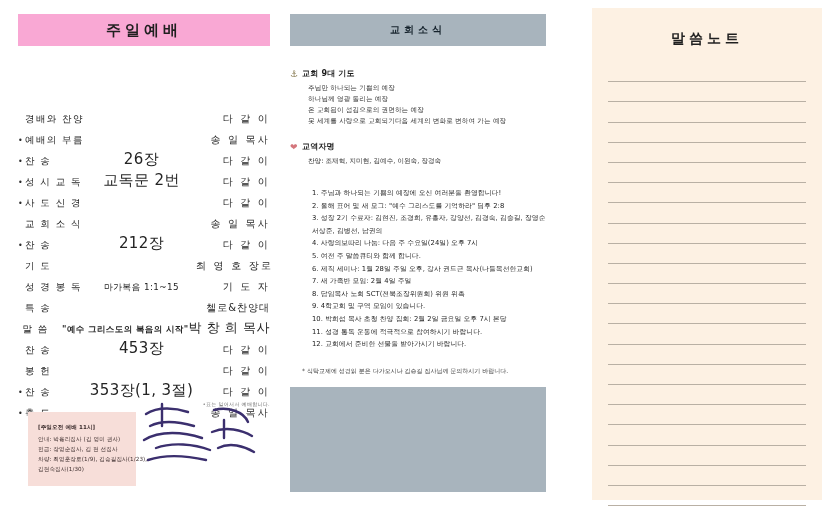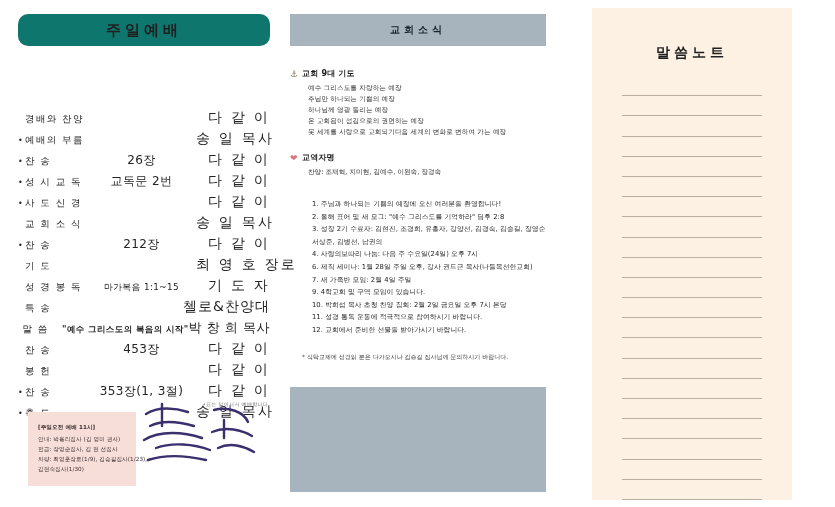--- a/index.html
+++ b/index.html
@@ -25,29 +25,28 @@
 
   
   .col1 {
     position: absolute;
     left: 18px;
     top: 14px;
     width: 252px;
     height: 480px;
   }
   .col1-header {
-    background: #0f766e;
+    background: #f9a8d4;
     height: 32px;
     line-height: 32px;
     text-align: center;
     font-size: 15px;
     font-weight: bold;
     letter-spacing: 4px;
     color: #1f1f1f;
-    border-radius: 10px;
   }
   .order-list {
     margin-top: 22px;
   }
   .order-row {
     display: flex;
     align-items: baseline;
     font-size: 9.5px;
     height: 21px;
     line-height: 21px;
@@ -62,29 +61,29 @@
   }
   .order-row .name {
     width: 62px;
     letter-spacing: 1.4px;
     white-space: nowrap;
     margin-top: 40px;
   }
   .order-row .mid {
     flex: 1;
     text-align: center;
-    font-size: 12px;
+    font-size: 15px;
     letter-spacing: 0.4px;
     white-space: nowrap;
   }
   .order-row .who {
     width: 74px;
     text-align: right;
     letter-spacing: 2.2px;
-    font-size: 14px;
+    font-size: 10px;
     white-space: nowrap;
   }
   .order-row.msg .mid {
     font-size: 8.5px;
     font-weight: bold;
   }
   .order-row.msg .who {
     width: 84px;
     letter-spacing: 0.5px;
     font-size: 13px;
@@ -207,25 +206,25 @@
     width: 256px;
     height: 105px;
     background: #a8b4bd;
   }
 
   
   .col3 {
     position: absolute;
     left: 592px;
     top: 8px;
-    width: 200px;
+    width: 230px;
     height: 492px;
     background: #fdf1e3;
     box-sizing: border-box;
-    padding: 14px;
+    padding: 0;
   }
   .col3-title {
     text-align: center;
     font-size: 14px;
     font-weight: bold;
     letter-spacing: 4px;
     color: #1f1f1f;
     padding-top: 22px;
     padding-bottom: 14px;
   }
@@ -367,43 +366,44 @@
   </div>
 
   <div class="col2">
     <div class="col2-header">교회소식</div>
 
     <div class="prayer-block">
       <div class="block-title">
         <span class="gi anchor">⚓</span>
         <span>교회 9대 기도</span>
       </div>
-      <div class="prayer-line">예수 그리스도를 자랑하는 예장</div>
       <div class="prayer-line">주님만 하나되는 기쁨의 예장</div>
       <div class="prayer-line">하나님께 영광 돌리는 예장</div>
       <div class="prayer-line">온 교회됨이 섬김으로의 권면하는 예장</div>
       <div class="prayer-line">못 세계를 사랑으로 교회되기다음 세계의 변화로 변하여 가는 예장</div>
     </div>
 
     <div class="officer-block">
       <div class="block-title">
         <span class="gi heart">❤</span>
         <span>교역자명</span>
       </div>
       <div class="officer-line">찬양: 조재혁, 지미현, 김예수, 이원숙, 장경숙</div>
     </div>
 
     <div class="notice-list">
       <div class="notice-item">1. 주님과 하나되는 기쁨의 예장에 오신 여러분을 환영합니다!</div>
       <div class="notice-item">2. 올해 표어 및 새 모그: "예수 그리스도를 기억하라" 딤후 2:8</div>
       <div class="notice-item">3. 성장 2기 수료자: 김현진, 조경희, 유흥자, 강양선, 김경숙, 김승길, 장영순</div>
       <div class="notice-item">   서상준, 김병선, 남권의</div>
       <div class="notice-item">4. 사랑의보따리 나눔: 다음 주 수요일(24일) 오후 7시</div>
+      <div class="notice-item">5. 여전 주 말씀큐티와 함께 합니다.</div>
       <div class="notice-item">6. 제직 세미나: 1월 28일 주일 오후, 강사 권드근 목사(나들목선한교회)</div>
       <div class="notice-item">7. 새 가족반 모임: 2월 4일 주일</div>
+      <div class="notice-item">8. 담임목사 노회 SCT(전북조장위원회) 위원 위촉</div>
       <div class="notice-item">9. 4학교회 및 구역 모임이 있습니다.</div>
       <div class="notice-item">10. 박희섭 목사 초청 찬양 집회: 2월 2일 금요일 오후 7시 본당</div>
       <div class="notice-item">11. 성경 통독 운동에 적극적으로 참여하시기 바랍니다.</div>
       <div class="notice-item">12. 교회에서 준비한 선물을 받아가시기 바랍니다.</div>
     </div>
 
     <div class="notice-foot">* 식탁교제에 성경읽 분은 다가오시나 김승길 집사님께 문의하시기 바랍니다.</div>
 
     <div class="photo-box"></div>
   </div>

